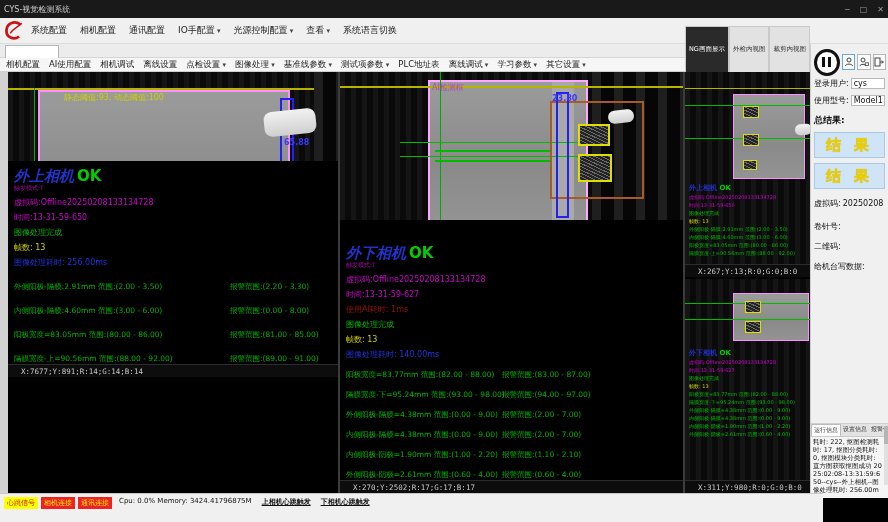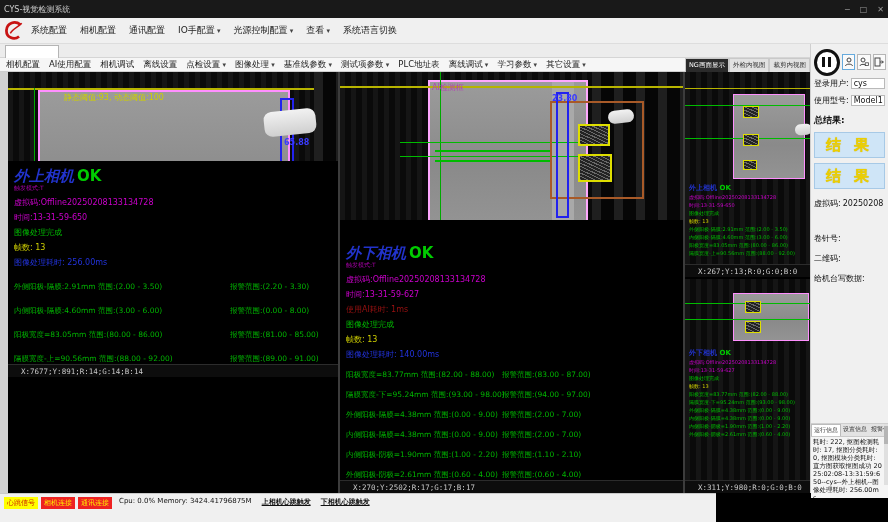--- a/index.html
+++ b/index.html
@@ -27,21 +27,21 @@
     border-bottom:none; font-size:8.5px; color:#222; padding:13px 9px; }
 
   
   #toolbar { position:absolute; left:0; top:58px; width:685px; height:14px; background:#f6f6f6;
     border-bottom:1px solid #cfcfcf; display:flex; align-items:center; padding-left:6px; }
   .tool-item { font-size:8.5px; color:#222; margin-right:9px; white-space:nowrap; }
 
   
   #right-tabs { position:absolute; left:685px; top:58px; width:125px; height:14px; background:#ececec;
     display:flex; align-items:flex-end; }
-  .vtab { font-size:6.5px; padding:2px 3px; color:#333; background:#e2e2e2; border:1px solid #c9c9c9; border-bottom:none; white-space:nowrap; }
+  .vtab { font-size:6.5px; padding:18px 3px; color:#333; background:#e2e2e2; border:1px solid #c9c9c9; border-bottom:none; white-space:nowrap; }
   .vtab.sel { background:#2a2a2a; color:#fff; }
 
   
   #gutter { position:absolute; left:0; top:72px; width:8px; height:421px; background:#d2d2d2; }
   .panel { position:absolute; top:72px; background:#c2410c; display:flex; flex-direction:column; }
   #panel-left { left:8px;  width:330px; height:305px; }
   #panel-mid  { left:340px; width:343px; height:421px; }
   #panel-st   { left:685px; top:72px;  width:125px; height:205px; }
   #panel-sb   { left:685px; top:279px; width:125px; height:214px; }
   .vdiv { position:absolute; top:72px; width:2px; height:421px; background:#3c3c3c; }
@@ -103,21 +103,21 @@
   #stats { position:absolute; left:0; bottom:0; width:78px; height:70px; border-top:1px solid #cfcfcf; }
   #stats-tabs { display:flex; background:#e3e3e3; border-bottom:1px solid #c9c9c9; }
   #stats-tabs span { font-size:6px; padding:1px 2px; color:#333; white-space:nowrap; }
   #stats-tabs span.sel { background:#fff; border:1px solid #bbb; border-bottom:none; }
   #stats-text { position:relative; height:61px; background:#f5f5f5; font-size:6.5px; line-height:8px;
     padding:1px 7px 1px 2px; color:#111; overflow:hidden; word-break:break-all; }
   #stats-scroll { position:absolute; right:0; top:0; width:5px; height:61px; background:#e0e0e0; }
   #stats-scroll i { display:block; width:5px; height:18px; background:#b5b5b5; margin-top:2px; }
 
   
-  #statusbar { position:absolute; left:0; top:493px; width:716px; height:29px; background:#f0f0f0;
+  #statusbar { position:absolute; left:0; top:493px; width:823px; height:29px; background:#f0f0f0;
     border-top:1px solid #c9c9c9; padding:3px 4px; display:flex; align-items:flex-start; }
   .badge { font-size:7px; padding:1px 3px; margin-right:3px; white-space:nowrap; }
   .badge.yellow { background:#ffff00; color:#cc2200; }
   .badge.red { background:#ee2222; color:#ffee00; }
   #cpu-text { font-size:7px; color:#111; margin-left:4px; white-space:nowrap; }
   .hb-link { font-size:7px; color:#111; font-weight:bold; text-decoration:underline; margin-left:10px; white-space:nowrap; }
 </style>
 </head>
 <body>
 
@@ -361,21 +361,21 @@
       <span class="lbl">使用型号:</span>
       <span class="val-box">Model1</span>
     </div>
     <div class="total-lbl">总结果:</div>
     <div class="result-box">结 果</div>
     <div class="result-box">结 果</div>
     <div class="crow" style="margin-top:9px;">
       <span class="lbl">虚拟码:</span>
       <span style="margin-left:2px;">20250208</span>
     </div>
-    <div class="crow" style="margin-top:24px;align-items:center;">
+    <div class="crow" style="margin-top:12px;align-items:center;">
       <span class="lbl">卷针号:</span>
     </div>
     <div class="crow" style="margin-top:9px;">
       <span class="lbl">二维码:</span>
     </div>
     <div class="crow" style="margin-top:9px;">
       <span class="lbl">给机台写数据:</span>
     </div>
 
     <div id="stats">

